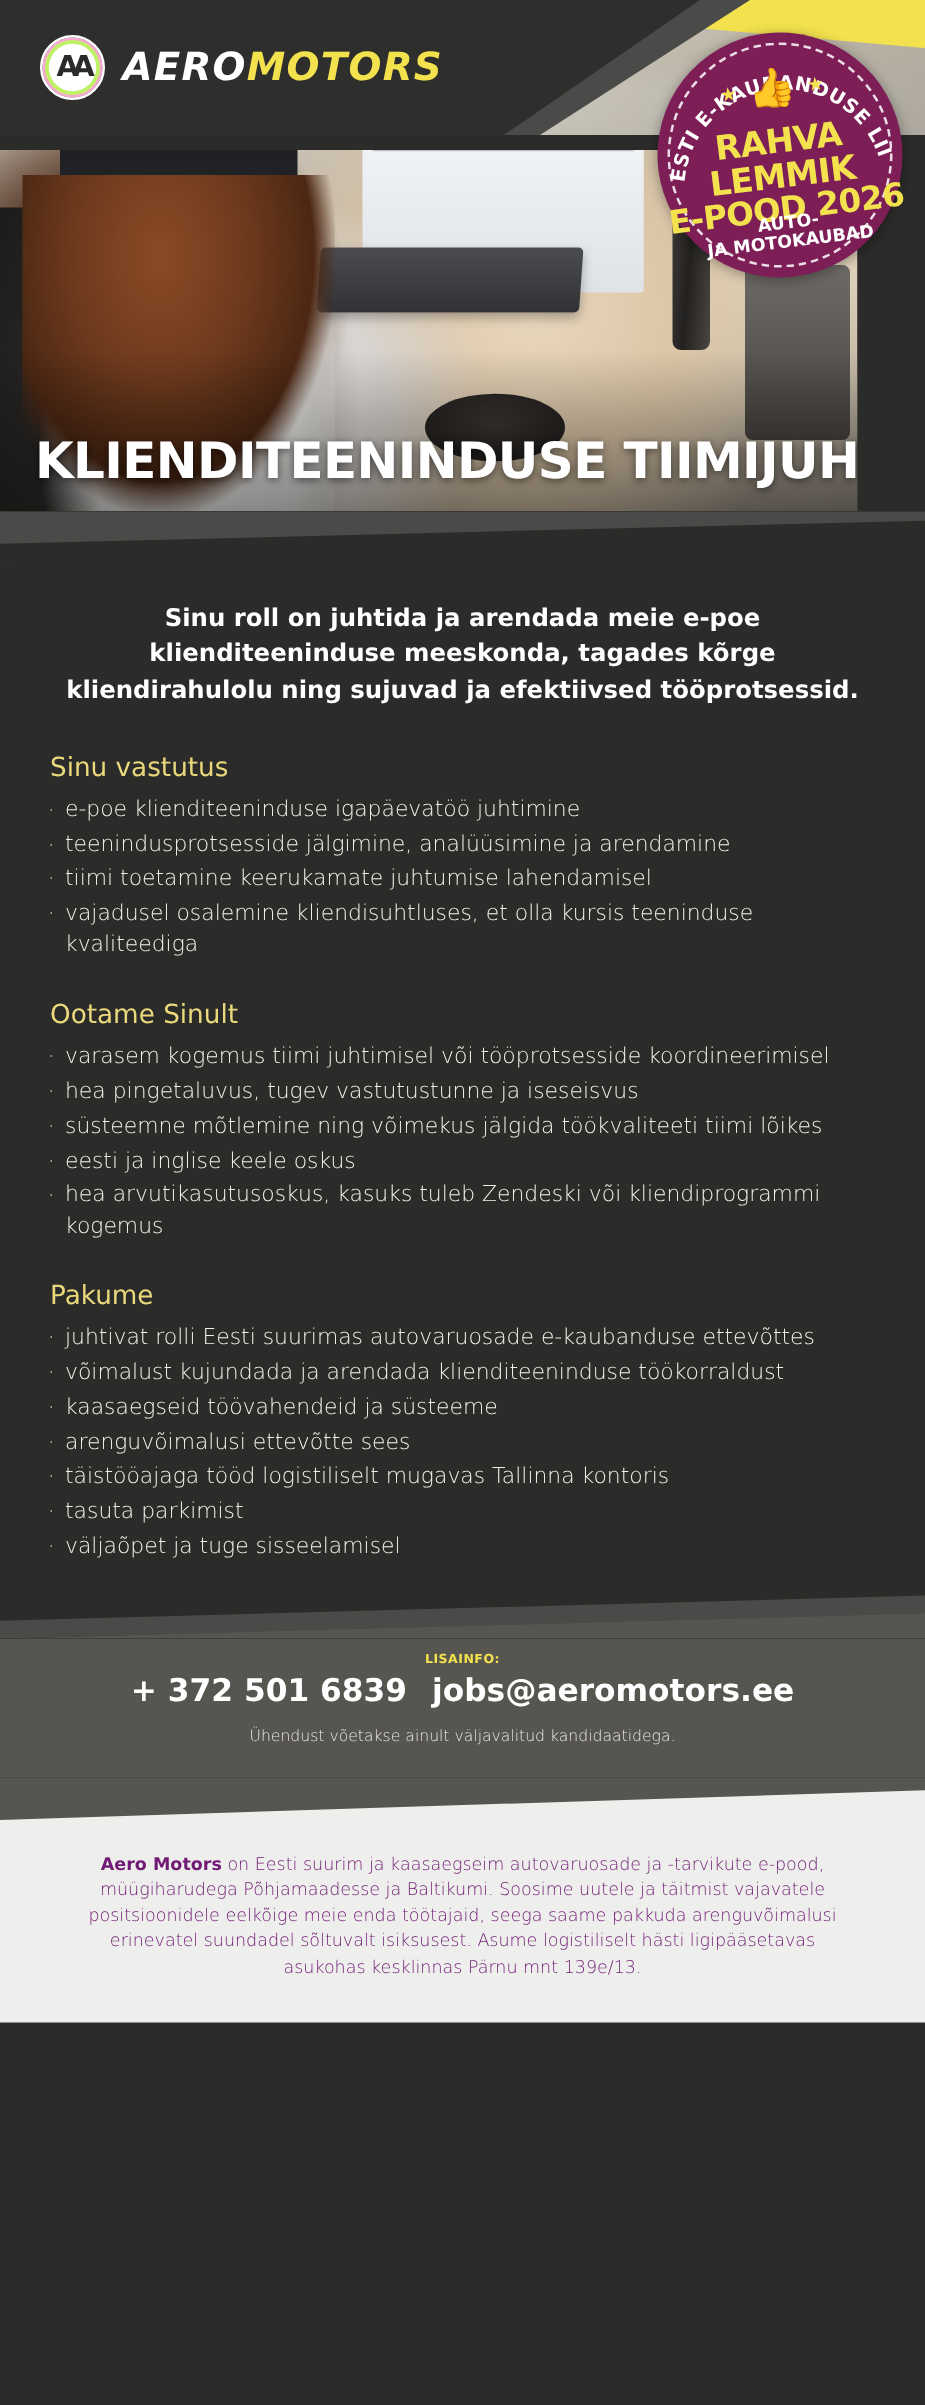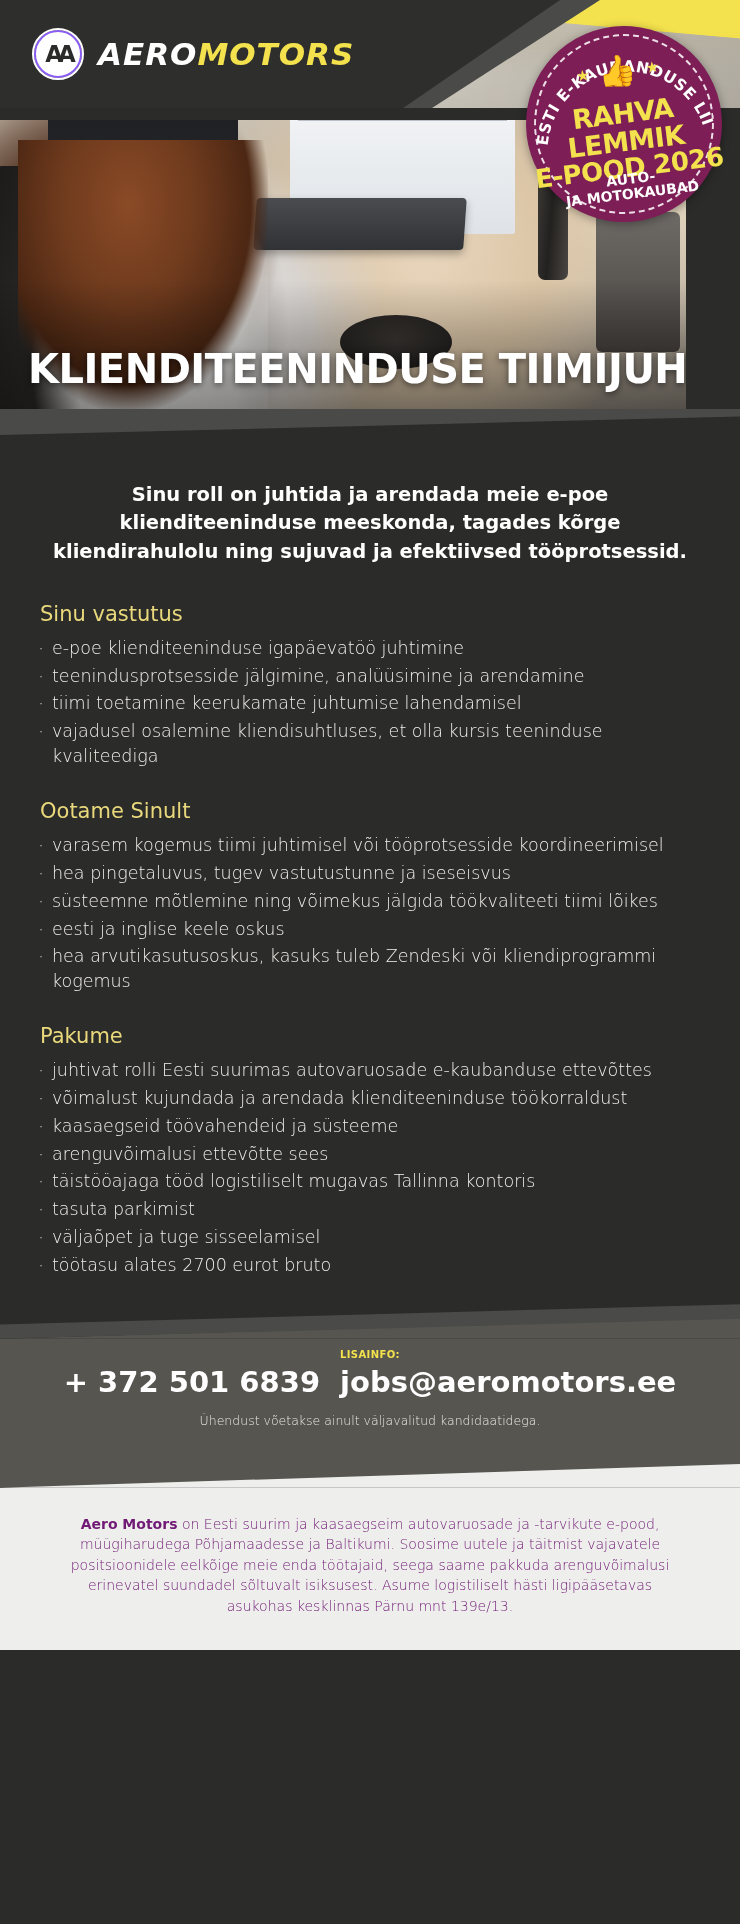--- a/index.html
+++ b/index.html
@@ -33,21 +33,21 @@
   }
   .header-dark-edge {
     position:absolute; left:0; top:0; width:600px; height:108px;
     background:#4a4a48;
     clip-path:polygon(0 0, 100% 0, 72% 100%, 0 100%);
     z-index:1;
   }
   .logo { position:absolute; left:34px; top:30px; z-index:5; display:flex; align-items:center; gap:16px; }
   .logo-mark {
     width:48px; height:48px; border-radius:50%;
-    border:2px solid #8b5cf6; background:#ffffff;
+    border:2px solid #f9a8d4; background:#bef264;
     display:flex; align-items:center; justify-content:center;
     position:relative;
   }
   .logo-mark-inner{
     width:38px;height:38px;border-radius:50%;background:#ffffff;
     display:flex;align-items:center;justify-content:center;
     font-weight:bold;font-size:23px;color:#2b2b29;letter-spacing:-5px;
     font-family:"DejaVu Sans",sans-serif;
   }
   .logo-ring{position:absolute;inset:-4px;border:2px solid #fff;border-radius:50%;}
@@ -189,21 +189,21 @@
     content:""; position:absolute; inset:0; background:#4a4a48;
     clip-path:polygon(0 70%, 100% 28%, 100% 58%, 0 100%);
   }
   .contact{ background:#56554f; padding:4px 20px 26px 20px; text-align:center; }
   .contact-label{
     display:inline-block; color:#f3e24d; font-weight:bold; font-size:10px;
     letter-spacing:.4px; font-family:"DejaVu Sans", sans-serif; margin-bottom:5px;
   }
   .contact-row{
     display:flex; align-items:baseline; justify-content:center; gap:20px;
-    color:#ffffff; font-weight:bold; font-size:29px;
+    color:#ffffff; font-weight:bold; font-size:25px;
     font-family:"DejaVu Sans", sans-serif;
   }
   .contact-note{
     color:#e8e6e1; font-size:12.5px; margin-top:14px; font-weight:300;
     font-family:"DejaVu Sans", sans-serif;
   }
   .contact-diag-bottom{ position:relative; width:740px; height:34px; background:#56554f; }
   .contact-diag-bottom::after{
     content:""; position:absolute; inset:0; background:#eeeeec;
     clip-path:polygon(0 100%, 100% 30%, 100% 100%, 0 100%);
@@ -311,21 +311,20 @@
       <div>
         <div class="section-title">Pakume</div>
         <ul class="bullets">
           <li>juhtivat rolli Eesti suurimas autovaruosade e-kaubanduse ettevõttes</li>
           <li>võimalust kujundada ja arendada klienditeeninduse töökorraldust</li>
           <li>kaasaegseid töövahendeid ja süsteeme</li>
           <li>arenguvõimalusi ettevõtte sees</li>
           <li>täistööajaga tööd logistiliselt mugavas Tallinna kontoris</li>
           <li>tasuta parkimist</li>
           <li>väljaõpet ja tuge sisseelamisel</li>
-          <li>töötasu alates 2700 eurot bruto</li>
         </ul>
       </div>
 
     </div>
   </div>
 
   <div class="contact-diag-top"></div>
   <div class="contact">
     <span class="contact-label">LISAINFO:</span>
     <div class="contact-row">

